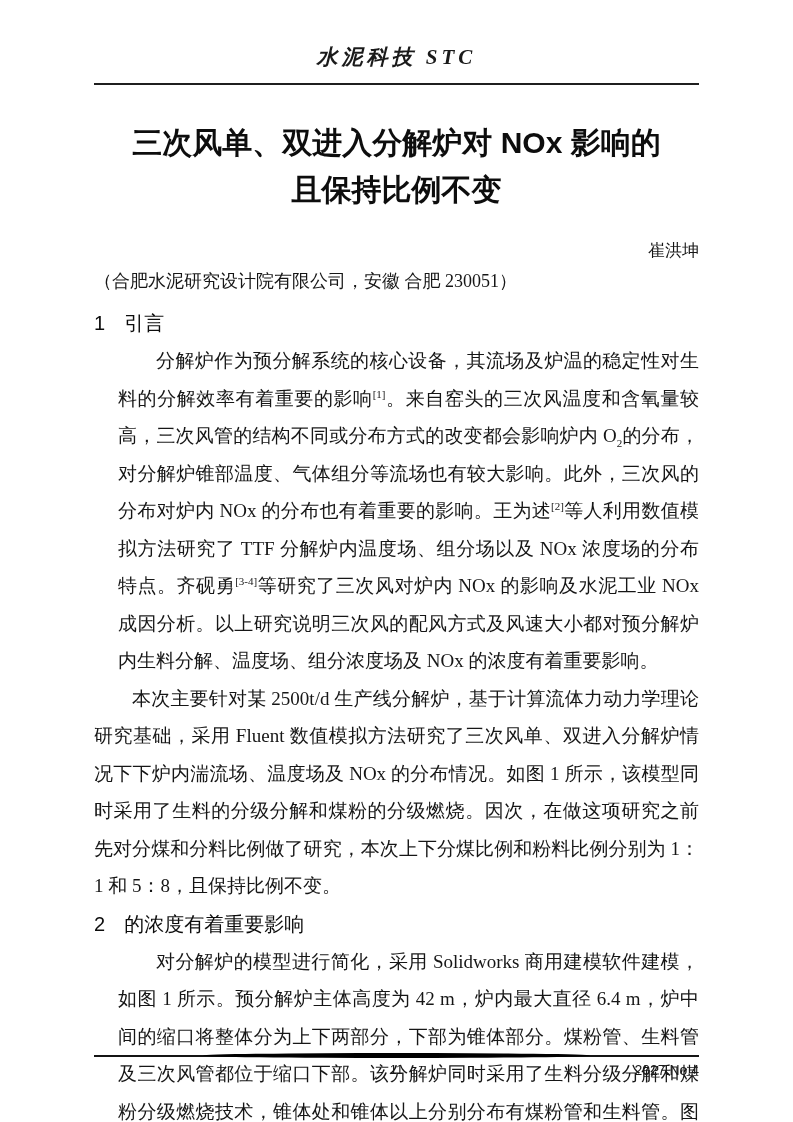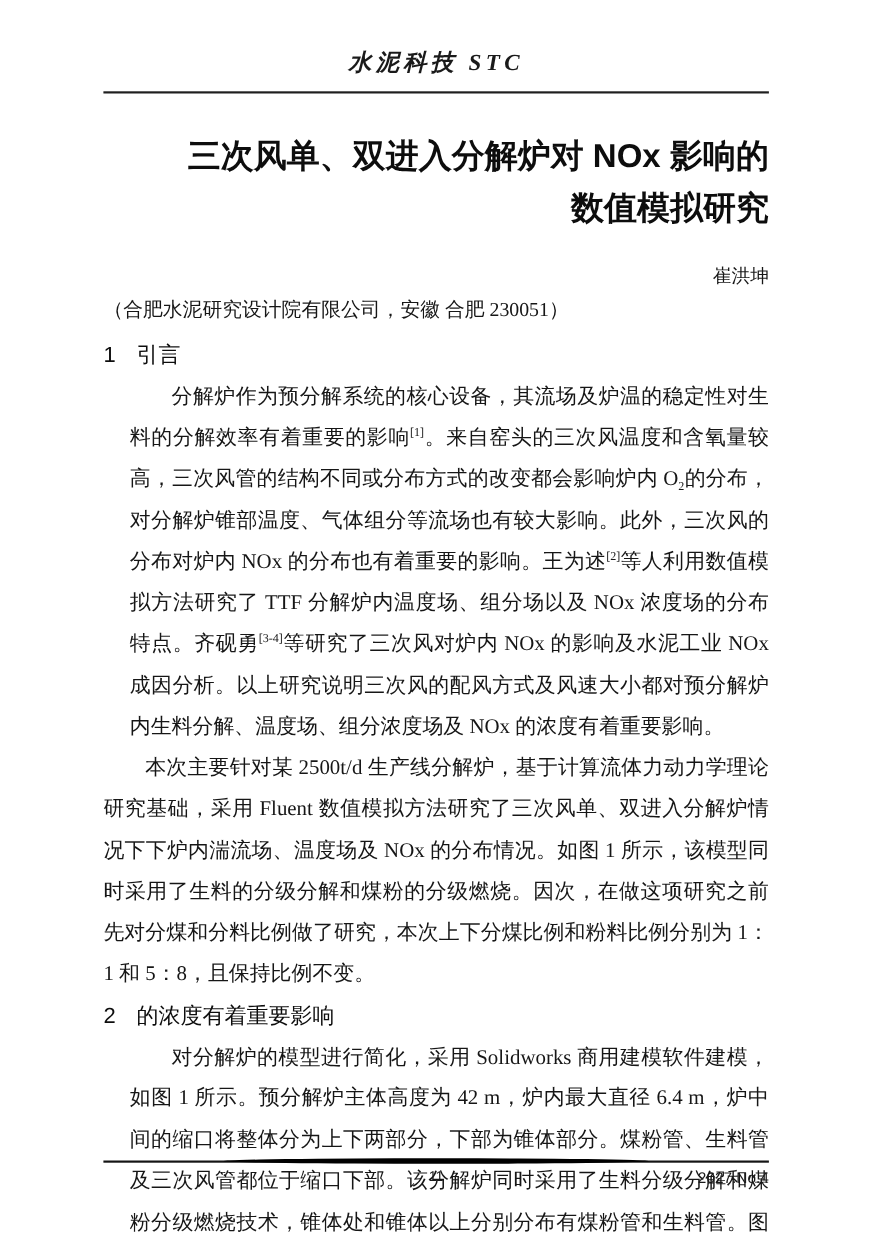--- a/index.html
+++ b/index.html
@@ -36,21 +36,21 @@
   
   .article-title {
     margin-top: 34px;
     text-align: center;
     font-family: "Liberation Sans", sans-serif;
     font-weight: bold;
     font-size: 30px;
     line-height: 47px;
     color: #0d0d0d;
   }
-  .title-line { display: block; text-align: right; }
+  .title-line { display: block; }
 
   .author {
     margin-top: 26px;
     text-align: right;
     font-size: 17px;
     line-height: 24px;
   }
   .affiliation {
     margin-top: 4px;
     text-align: left;
@@ -139,21 +139,21 @@
 
 <div class="page">
 
   <div class="journal-header">
     <div class="journal-title">水泥科技 STC</div>
     <div class="header-rule"></div>
   </div>
 
   <h1 class="article-title">
     <span class="title-line">三次风单、双进入分解炉对 NOx 影响的</span>
-    <span class="title-line">数值模拟研究</span>
+    <span class="title-line">且保持比例不变</span>
   </h1>
 
   <div class="author">崔洪坤</div>
 
   <div class="affiliation">（合肥水泥研究设计院有限公司，安徽 合肥 230051）</div>
 
   <section>
     <h2 class="sec-heading">
       <span class="sec-num">1</span><span class="sec-title">引言</span>
     </h2>

